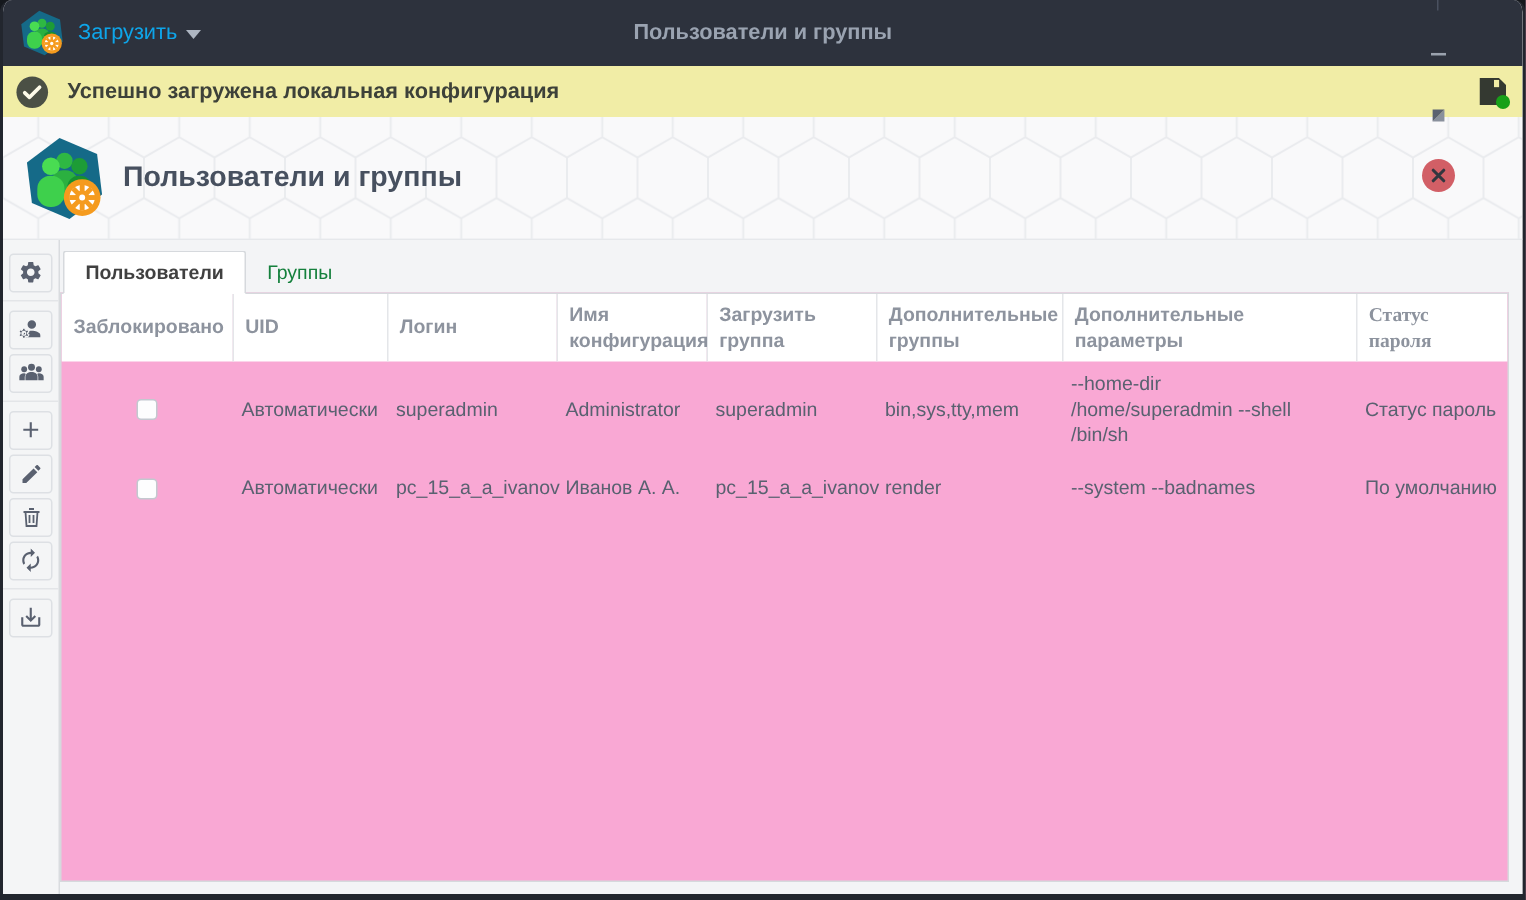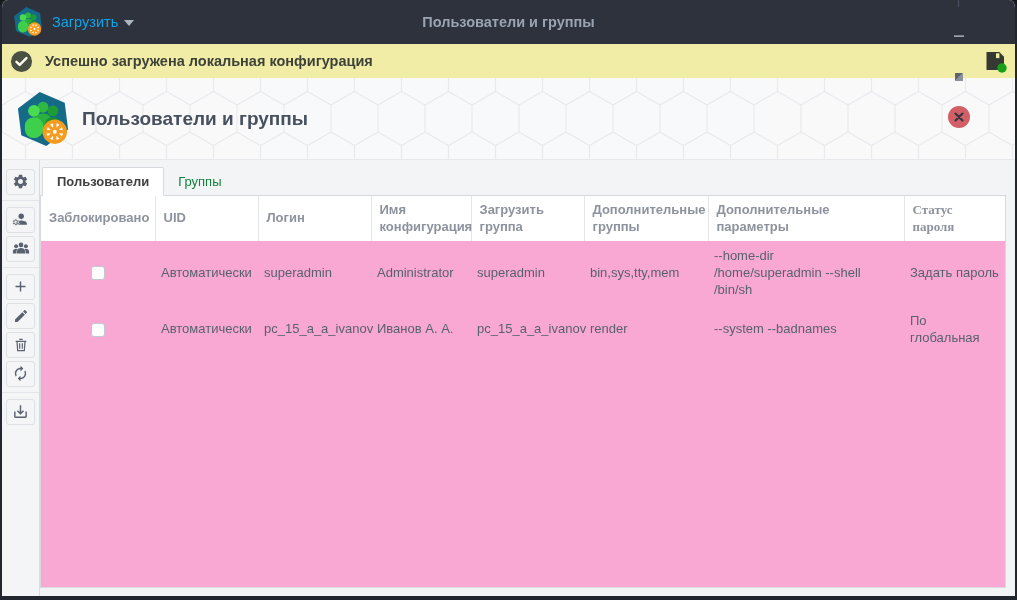--- a/index.html
+++ b/index.html
@@ -318,30 +318,30 @@
           </thead>
           <tbody>
               <tr>
                 <td class="c-check"><input type="checkbox" style=""></td>
                 <td>Автоматически</td>
                 <td>superadmin</td>
                 <td>Administrator</td>
                 <td>superadmin</td>
                 <td>bin,sys,tty,mem</td>
                 <td class="c-params">--home-dir /home/superadmin --shell /bin/sh</td>
-                <td>Задать пароль</td>
+                <td>Статус пароль</td>
               </tr>
               <tr>
                 <td class="c-check"><input type="checkbox" style=""></td>
                 <td>Автоматически</td>
                 <td>pc_15_a_a_ivanov</td>
                 <td>Иванов А. А.</td>
                 <td>pc_15_a_a_ivanov</td>
                 <td>render</td>
                 <td class="c-params">--system --badnames</td>
-                <td>По глобальная</td>
+                <td>По умолчанию</td>
               </tr>
             </tbody>
         </table>
       </div>
     </div>
   </div>
 </div>
 
 </body></html>

